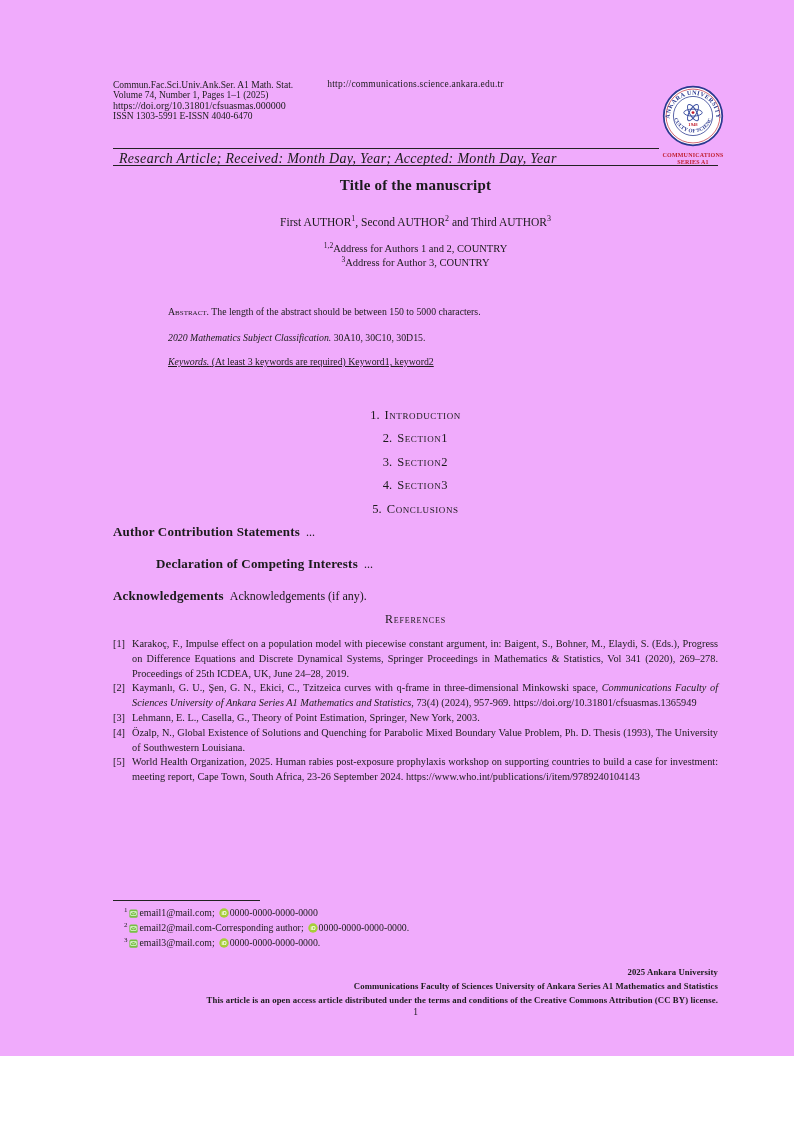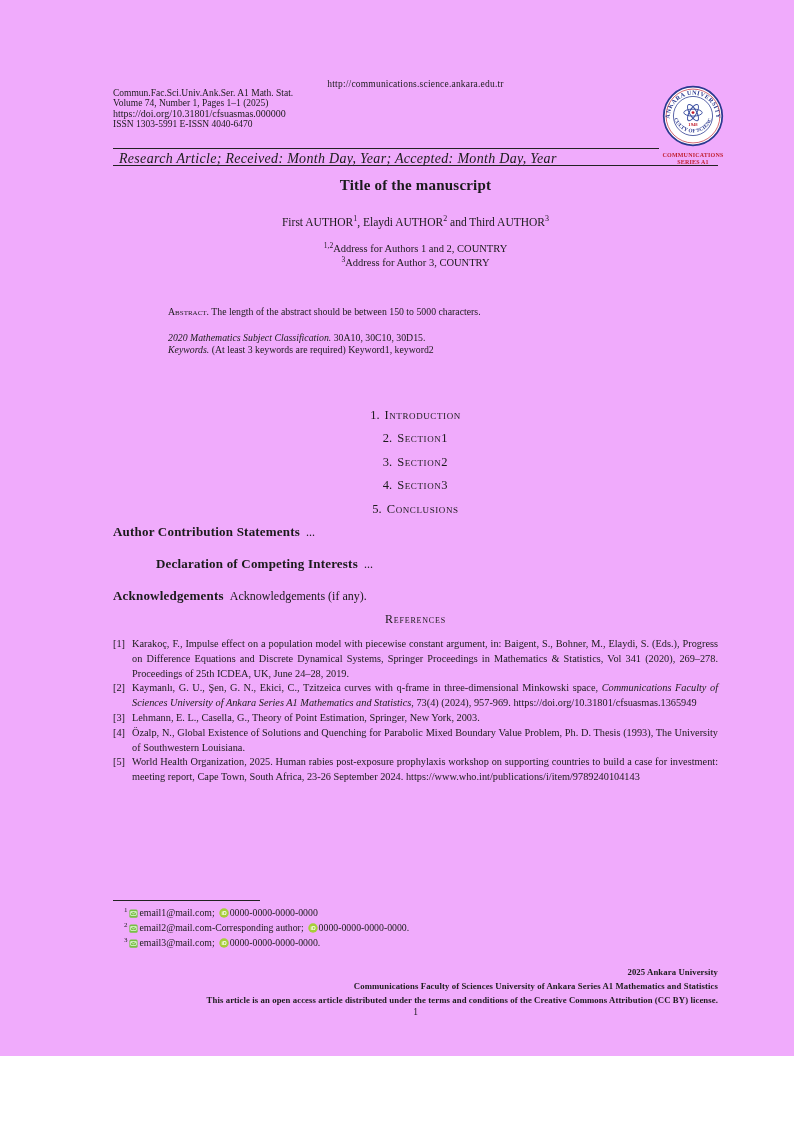--- a/index.html
+++ b/index.html
@@ -9,21 +9,21 @@
     font-family:"Liberation Serif", serif; color:#1b1b1b;
     overflow:hidden;
   }
   .abs { position:absolute; }
   .centered { left:113px; width:605px; text-align:center; }
   sup.fnmark { font-size:7px; vertical-align:super; line-height:0; }
 
   
   .site-url { top:79px; font-size:9.5px; letter-spacing:0.2px; }
   .site-url a { color:#1b1b1b; text-decoration:none; }
-  .head-block { top:88px; left:113px; font-size:9.5px; line-height:10.3px; }
+  .head-block { top:80px; left:113px; font-size:9.5px; line-height:10.3px; }
   .head-block .mono { font-family:Liberation Serif, serif; font-size:10px; }
   .rule { border-top:1px solid #222; height:0; }
   .rule-1 { top:148px; left:113px; width:546px; }
   .article-info { top:151px; left:119px; font-size:14px; font-style:italic; letter-spacing:0.3px; }
   .rule-2 { top:165px; left:113px; width:605px; }
 
   
   .logo-box { top:85px; left:659px; width:68px; text-align:center; }
   .logo-caption { margin-top:1px; font-size:6px; line-height:6.8px; font-weight:bold; color:#c01f2f; letter-spacing:0.2px; }
 
@@ -31,21 +31,21 @@
   .paper-title { top:177px; font-size:15px; font-weight:bold; letter-spacing:0.2px; }
   .authors-line { top:216px; font-size:11.5px; }
   .authors-line sup { font-size:8px; vertical-align:super; line-height:0; }
   .addresses { top:242px; font-size:10.5px; line-height:14px; }
   .addresses sup { font-size:7.5px; vertical-align:super; line-height:0; }
 
   
   .abstract-block { top:306px; left:168px; width:480px; font-size:9.8px; line-height:12.5px; text-align:justify; }
   .sc { font-variant:small-caps; }
   .abstract-block .meta { margin-top:13px; }
-  .abstract-block .meta2 { margin-top:0px; }
+  .abstract-block .meta2 { margin-top:12px;text-decoration:underline; }
   .it { font-style:italic; }
 
   
   .sections-list { top:404px; font-size:12.5px; line-height:23.4px; font-variant:small-caps; letter-spacing:0.6px; }
   .sections-list .num { margin-right:5px; letter-spacing:0; }
 
   
   .statement { left:113px; width:605px; font-size:13px; }
   .statement .hd { font-weight:bold; letter-spacing:0.2px; }
   .statement .tx { font-size:12px; margin-left:6px; }
@@ -118,21 +118,21 @@
     </div>
   </div>
 
   <div class="abs rule rule-1"></div>
   <div class="abs article-info">Research Article; Received: Month Day, Year; Accepted: Month Day, Year</div>
   <div class="abs rule rule-2"></div>
 
   <div class="abs centered paper-title">Title of the manuscript</div>
 
   <div class="abs centered authors-line">
-    <span><span>First AUTHOR</span><sup>1</sup></span><span><span>, Elaydi AUTHOR</span><sup>2</sup></span><span><span> and Third AUTHOR</span><sup>3</sup></span>
+    <span><span>First AUTHOR</span><sup>1</sup></span><span><span>, Second AUTHOR</span><sup>2</sup></span><span><span> and Third AUTHOR</span><sup>3</sup></span>
   </div>
 
   <div class="abs centered addresses">
     <div><sup>1,2</sup><span>Address for Authors 1 and 2, COUNTRY</span></div>
     <div><sup>3</sup><span>Address for Author 3, COUNTRY</span></div>
   </div>
 
   <div class="abs abstract-block">
     <div>
       <span class="sc">Abstract.</span>

